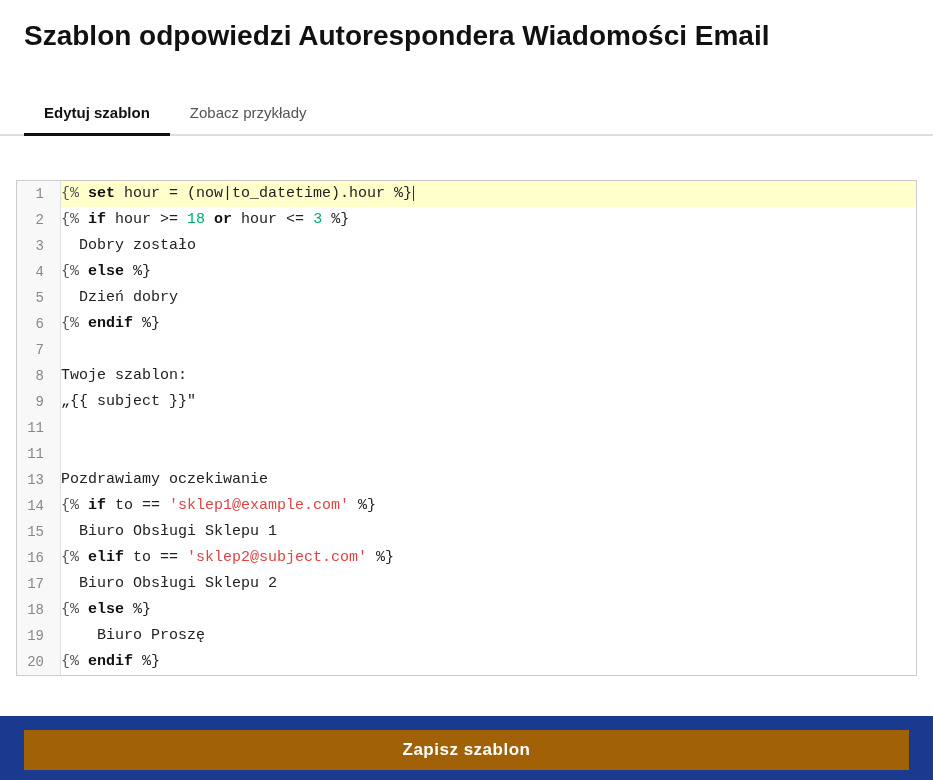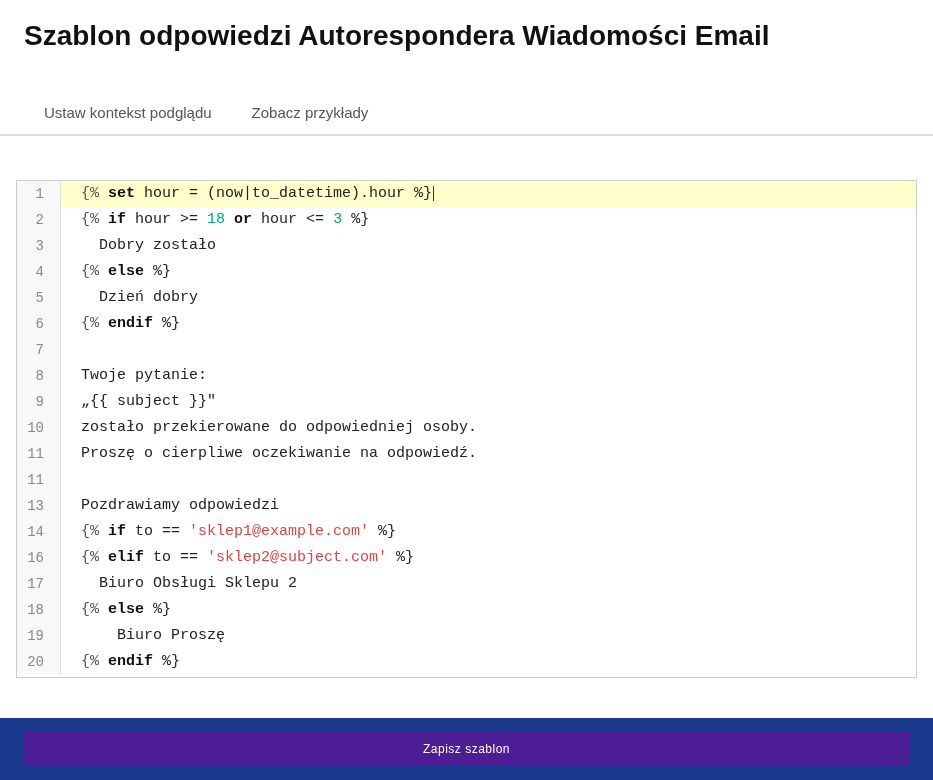--- a/index.html
+++ b/index.html
@@ -85,45 +85,45 @@
       padding-left: 8px;
       color: #888;
       background: #f8f8f8;
       border-right: 1px solid #e0e0e0;
       user-select: none;
       font-size: 14px;
       line-height: 26px;
     }
 
     .line-content {
-      padding-left: 20px;
+      padding-left: 0;
       color: #222;
       line-height: 26px;
       white-space: pre;
     }
 
     
     .kw-tag { color: #555; }
     .kw-bold { color: #111; font-weight: bold; }
     .kw-number { color: #0a7; }
     .kw-string { color: #d44; }
 
     .bottom-bar {
       margin-top: 16px;
       background: #1a3a8f;
       padding: 14px 24px;
       text-align: center;
     }
 
     .save-button {
-      background: #4c1d95;
+      background: #a16207;
       color: #fff;
       border: none;
-      font-size: 12px;
-      font-weight: normal;
+      font-size: 17px;
+      font-weight: bold;
       cursor: pointer;
       width: 100%;
       padding: 10px 0;
       letter-spacing: 0.5px;
     }
 
     .cursor-blink {
       display: inline-block;
       width: 1px;
       height: 15px;
@@ -133,21 +133,21 @@
     }
   </style>
 </head>
 <body>
 
 <div class="page-container">
 
   <h1 class="page-title">Szablon odpowiedzi Autorespondera Wiadomości Email</h1>
 
   <div class="tabs-container">
-    <div class="tab">Ustaw kontekst podglądu</div>
+    <div class="tab active">Edytuj szablon</div>
     <div class="tab">Zobacz przykłady</div>
   </div>
 
   <div class="editor-area">
     <div class="code-editor">
 
       <div class="code-line highlighted">
         <span class="line-number">1</span>
         <span class="line-content"><span class="kw-tag">{%</span> <span class="kw-bold">set</span> hour = (now|to_datetime).hour %}<span class="cursor-blink"></span></span>
       </div>
@@ -177,53 +177,52 @@
         <span class="line-content"><span class="kw-tag">{%</span> <span class="kw-bold">endif</span> %}</span>
       </div>
 
       <div class="code-line">
         <span class="line-number">7</span>
         <span class="line-content"> </span>
       </div>
 
       <div class="code-line">
         <span class="line-number">8</span>
-        <span class="line-content">Twoje pytanie:</span>
+        <span class="line-content">Twoje szablon:</span>
       </div>
 
       <div class="code-line">
         <span class="line-number">9</span>
         <span class="line-content">„{{ subject }}"</span>
       </div>
 
-      <div class="code-line">
-        <span class="line-number">10</span>
-        <span class="line-content">zostało przekierowane do odpowiedniej osoby.</span>
-      </div>
 
       <div class="code-line">
         <span class="line-number">11</span>
-        <span class="line-content">Proszę o cierpliwe oczekiwanie na odpowiedź.</span>
       </div>
 
       <div class="code-line">
         <span class="line-number">11</span>
         <span class="line-content"> </span>
       </div>
 
       <div class="code-line">
         <span class="line-number">13</span>
-        <span class="line-content">Pozdrawiamy odpowiedzi</span>
+        <span class="line-content">Pozdrawiamy oczekiwanie</span>
       </div>
 
       <div class="code-line">
         <span class="line-number">14</span>
         <span class="line-content"><span class="kw-tag">{%</span> <span class="kw-bold">if</span> to == <span class="kw-string">'sklep1@example.com'</span> %}</span>
       </div>
 
+      <div class="code-line">
+        <span class="line-number">15</span>
+        <span class="line-content">  Biuro Obsługi Sklepu 1</span>
+      </div>
 
       <div class="code-line">
         <span class="line-number">16</span>
         <span class="line-content"><span class="kw-tag">{%</span> <span class="kw-bold">elif</span> to == <span class="kw-string">'sklep2@subject.com'</span> %}</span>
       </div>
 
       <div class="code-line">
         <span class="line-number">17</span>
         <span class="line-content">  Biuro Obsługi Sklepu 2</span>
       </div>

